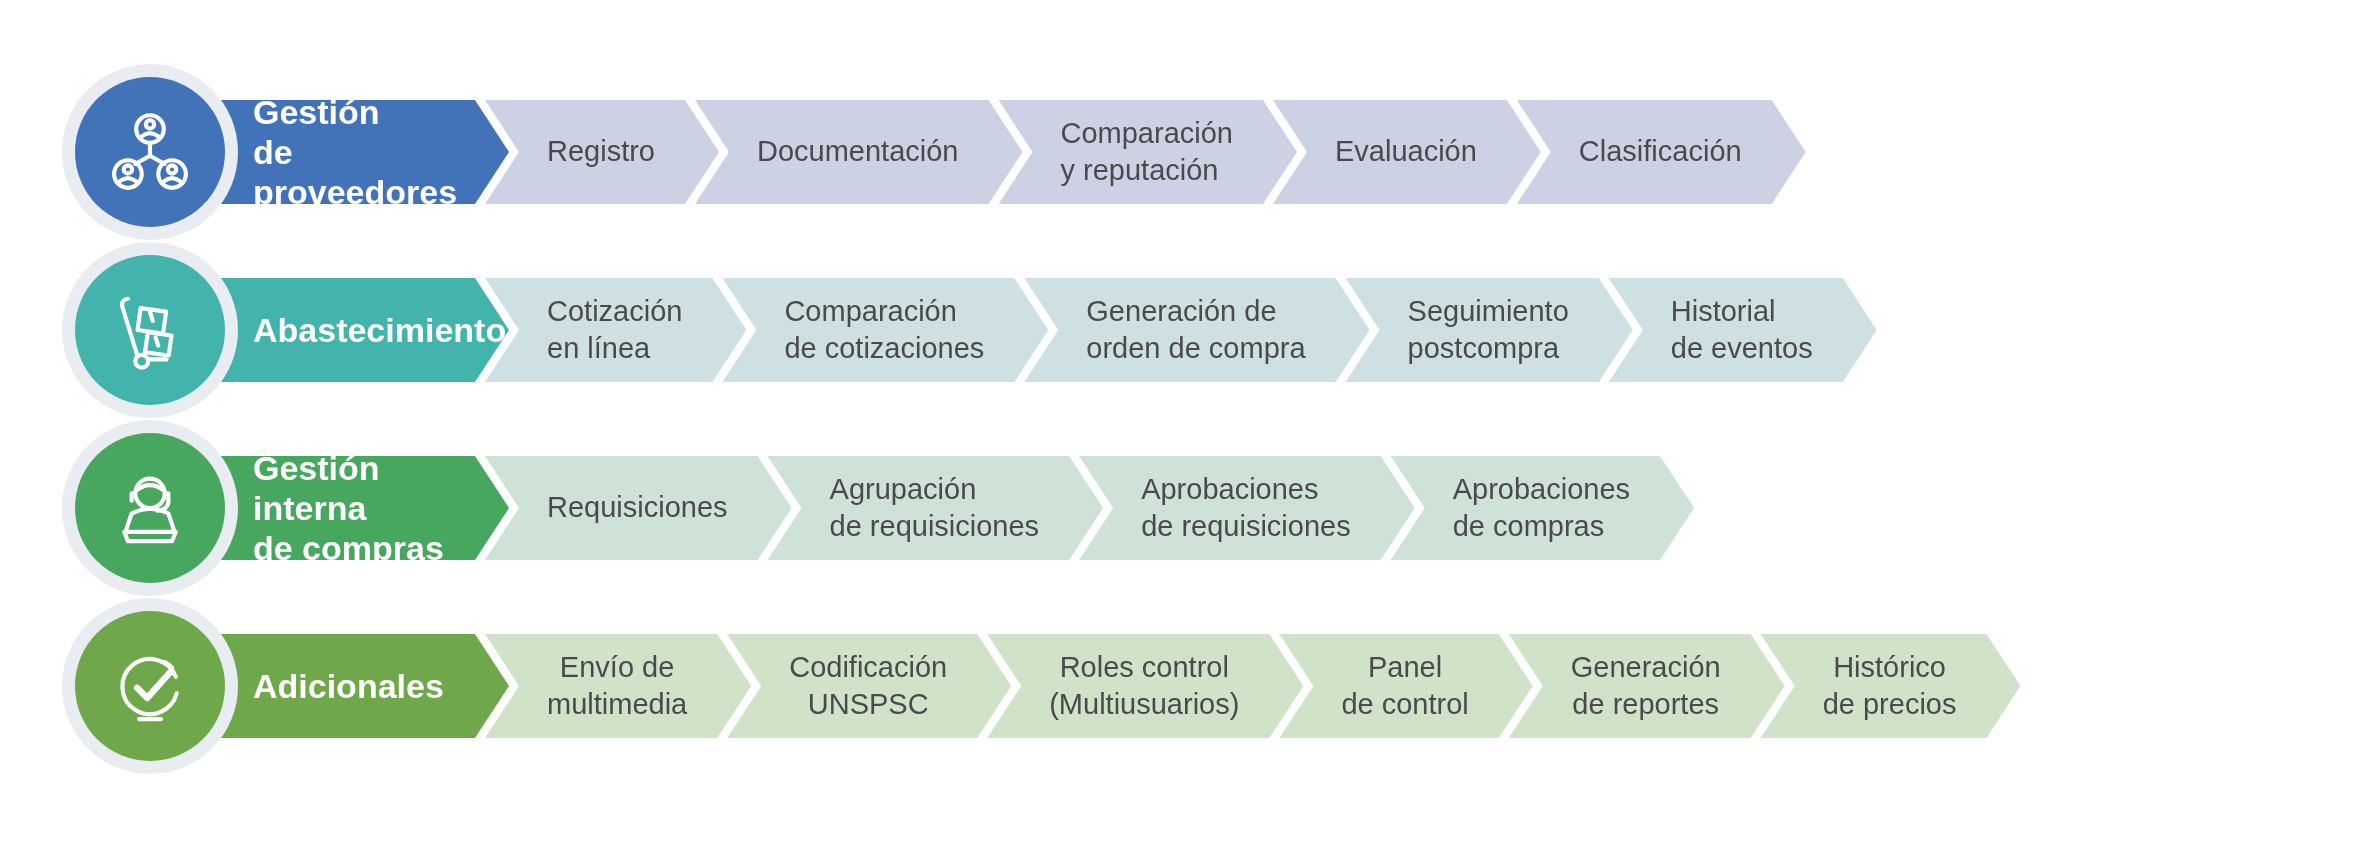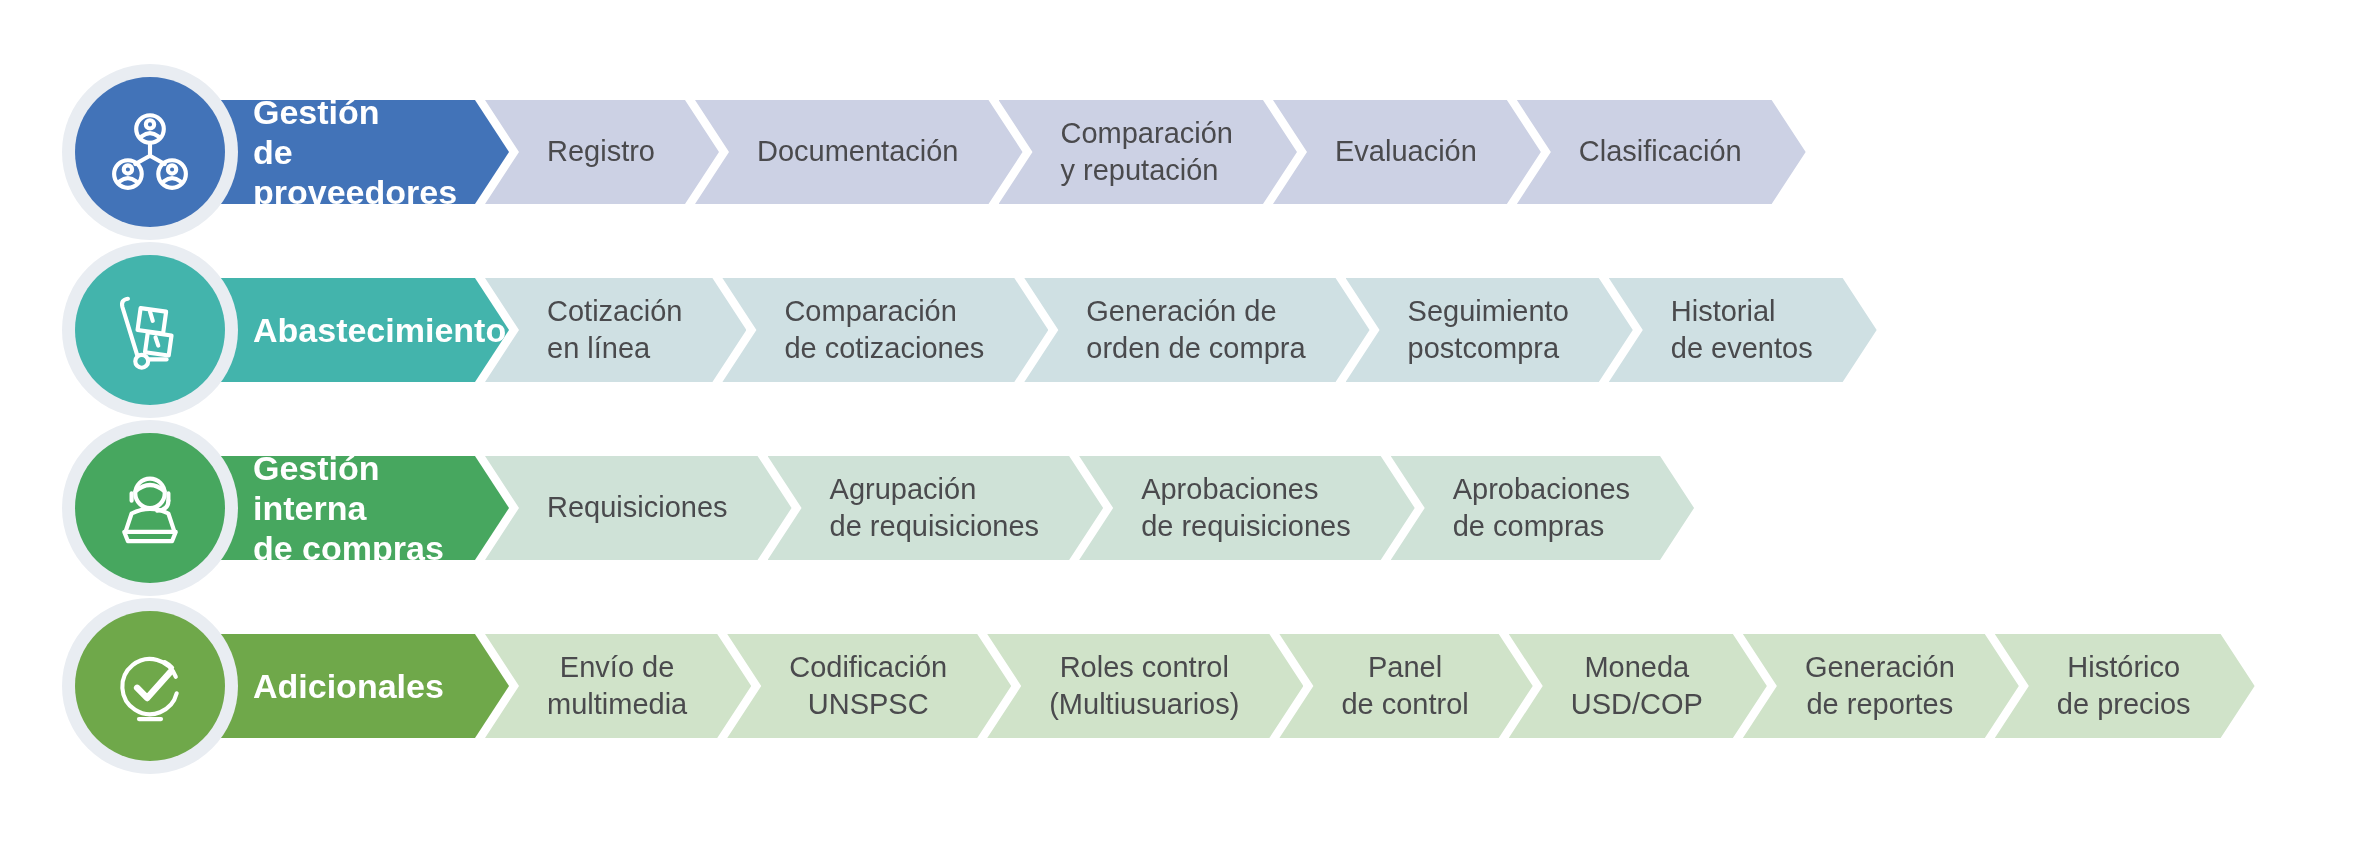--- a/index.html
+++ b/index.html
@@ -172,21 +172,19 @@
     </div>
     <div class="header-chevron">Adicionales</div>
     <div class="step-chevron"><span>Envío de
 multimedia</span></div>
     <div class="step-chevron"><span>Codificación
 UNSPSC</span></div>
     <div class="step-chevron"><span>Roles control
 (Multiusuarios)</span></div>
     <div class="step-chevron"><span>Panel
 de control</span></div>
-    <div class="step-chevron"><span>Moneda
-USD/COP</span></div>
     <div class="step-chevron"><span>Generación
 de reportes</span></div>
     <div class="step-chevron"><span>Histórico
 de precios</span></div>
   </div>
 
 </div>
 
 </body></html>

